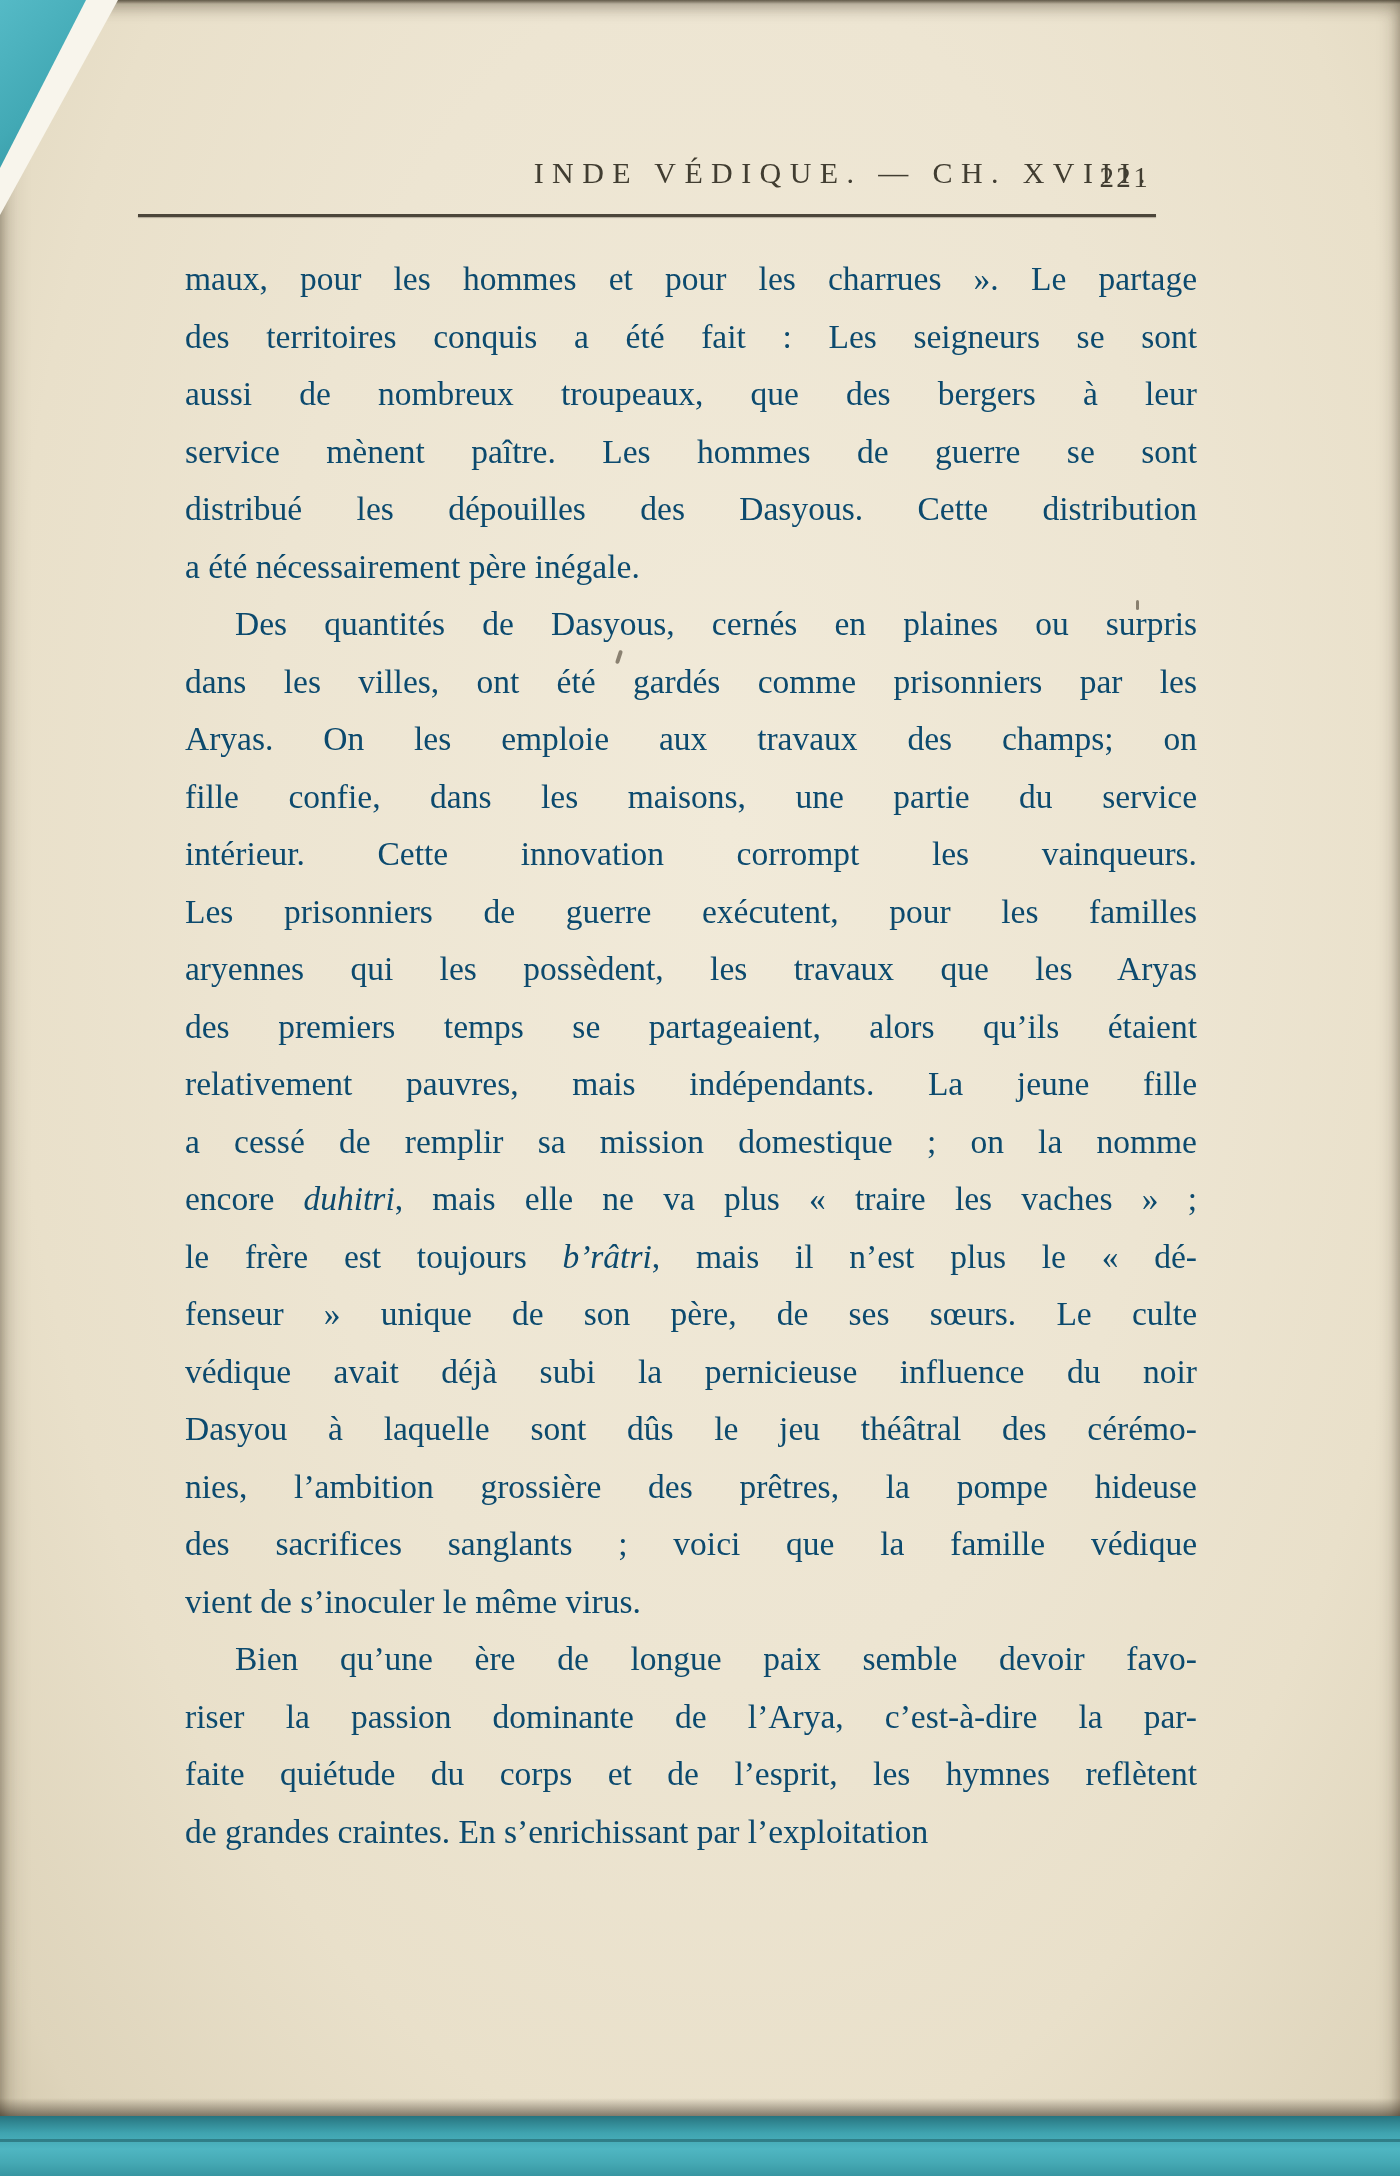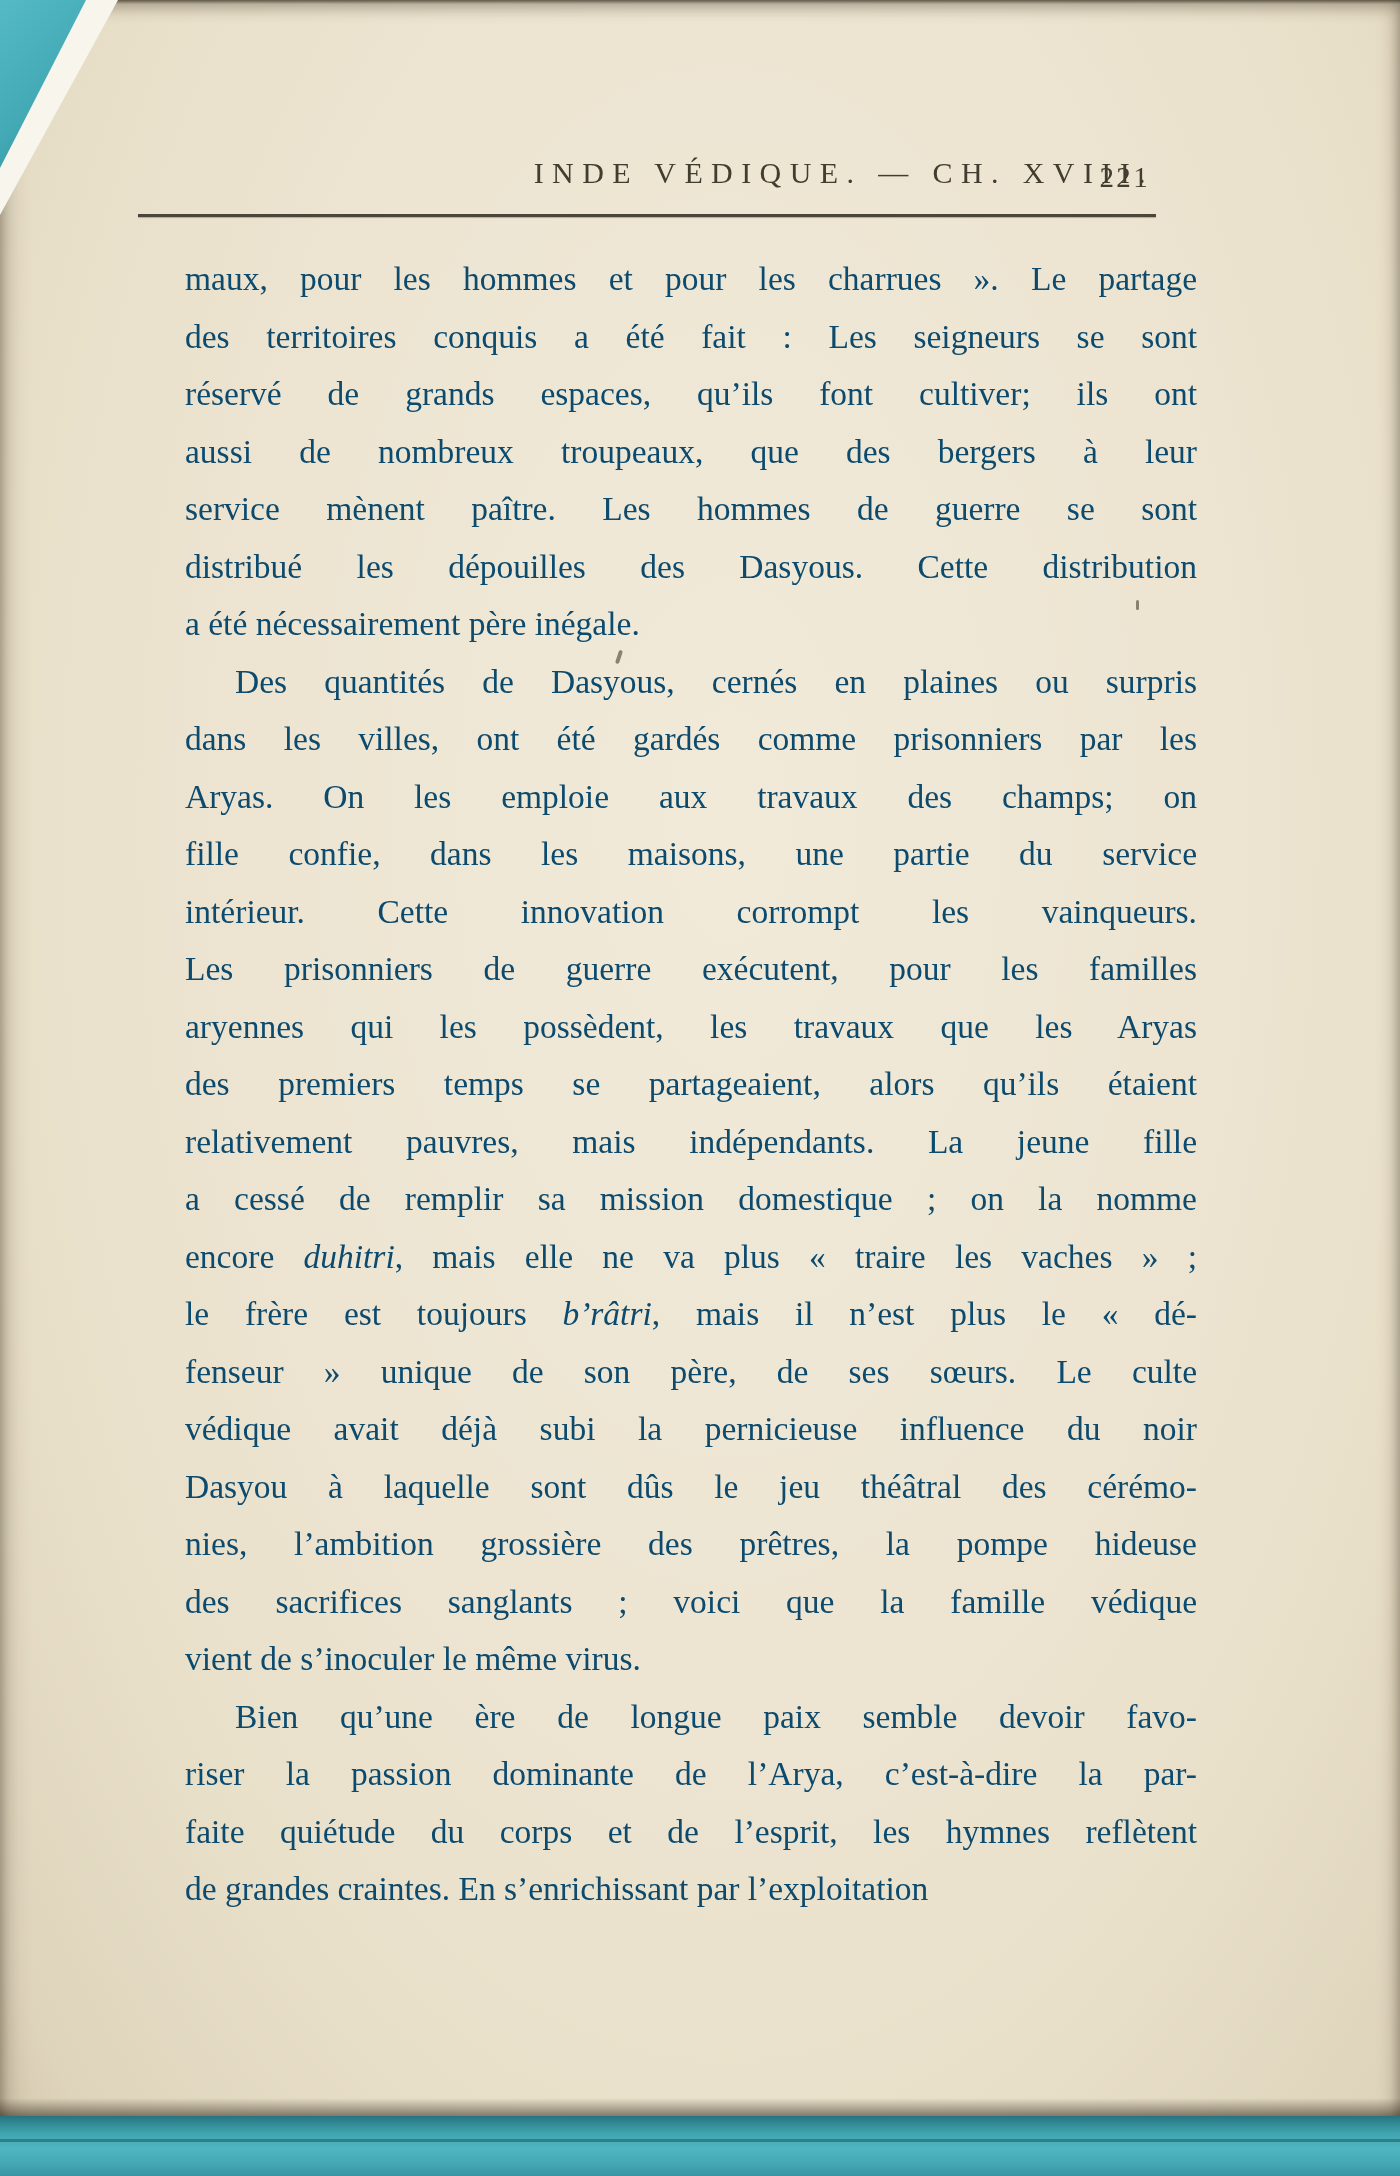--- a/index.html
+++ b/index.html
@@ -114,21 +114,20 @@
 <div class="header">
   <div class="header-title">INDE VÉDIQUE. — CH. XVIII.</div>
   <div class="page-number">221</div>
 </div>
 <div class="header-rule"></div>
 
 <div class="page-body">
     <div class="paragraph">
       <div class="line"><span>maux, pour les hommes et pour les charrues ». Le partage</span></div>
       <div class="line"><span>des territoires conquis a été fait : Les seigneurs se sont</span></div>
-      <div class="line"><span>réservé de grands espaces, qu’ils font cultiver; ils ont</span></div>
       <div class="line"><span>aussi de nombreux troupeaux, que des bergers à leur</span></div>
       <div class="line"><span>service mènent paître. Les hommes de guerre se sont</span></div>
       <div class="line"><span>distribué les dépouilles des Dasyous. Cette distribution</span></div>
       <div class="line last"><span>a été nécessairement père inégale.</span></div>
     </div>
     <div class="paragraph">
       <div class="line first-indent"><span>Des quantités de Dasyous, cernés en plaines ou surpris</span></div>
       <div class="line"><span>dans les villes, ont été gardés comme prisonniers par les</span></div>
       <div class="line"><span>Aryas. On les emploie aux travaux des champs; on</span></div>
       <div class="line"><span>fille confie, dans les maisons, une partie du service</span></div>

